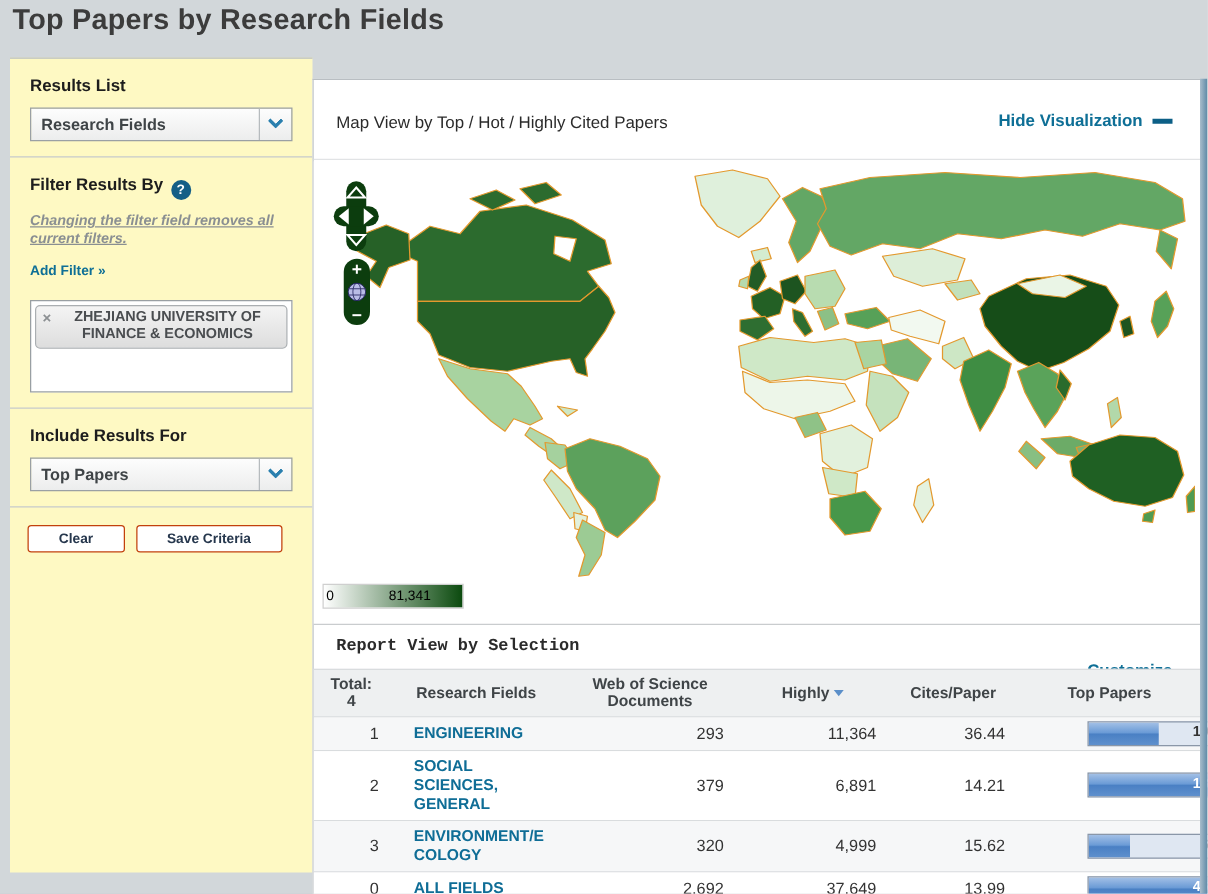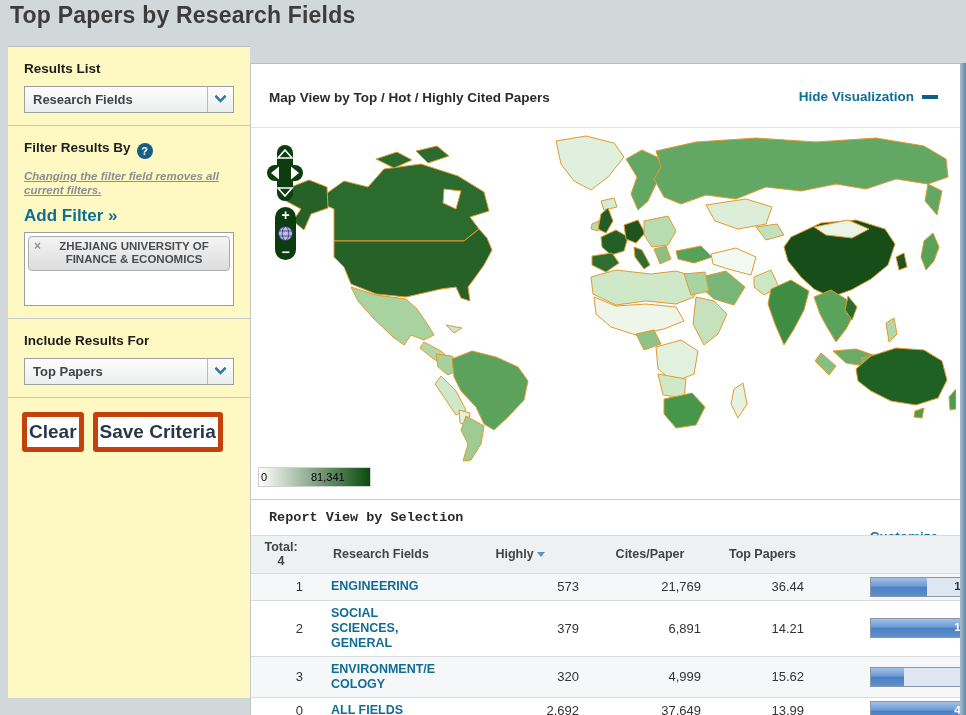--- a/index.html
+++ b/index.html
@@ -14,34 +14,34 @@
   .sidebar { position:absolute; left:8px; top:46px; width:242px; height:652px; background:#fef9c3; border-top:1px solid #b9bec2; }
   .sb-section { padding:14px 18px 12px 16px; border-bottom:1px solid #c6cacc; }
   .sb-label { font-size:13.5px; font-weight:bold; color:#1d1d1d; margin-bottom:10px; }
   .dropdown { position:relative; width:210px; height:27px; background:linear-gradient(#fdfdfd,#eceded); border:1px solid #9aa0a4; display:flex; align-items:center; cursor:pointer; }
   .dropdown .dd-text { flex:1; padding-left:8px; font-size:13px; font-weight:bold; color:#3f4447; white-space:nowrap; overflow:hidden; }
   .dropdown .dd-arrow { width:26px; height:100%; border-left:1px solid #b6bbbe; display:flex; align-items:center; justify-content:center; }
   .chev { width:9px; height:9px; border-right:3px solid #2a7fae; border-bottom:3px solid #2a7fae; transform:rotate(45deg) translate(-2px,-2px); border-radius:1px; }
   .help-badge { display:inline-flex; width:16px; height:16px; border-radius:50%; background:#155f86; color:#fff; font-size:11px; font-weight:bold; align-items:center; justify-content:center; vertical-align:-3px; margin-left:6px; cursor:pointer; }
   .sb-note { font-size:11.5px; font-style:italic; font-weight:bold; color:#8a8f92; line-height:1.25; margin-bottom:8px;text-decoration:underline; }
   .link { color:#0e6f96; font-weight:bold; text-decoration:none; cursor:pointer; }
-  .add-filter { display:inline-block; font-size:17px; margin-bottom:6px; }
+  .add-filter { display:inline-block; font-size:11px; margin-bottom:17px; }
   .filter-box { width:210px; height:74px; background:#fff; border:1px solid #999fa3; padding:3px; }
   .filter-tag { display:flex; align-items:flex-start; gap:4px; background:linear-gradient(#f4f4f4,#dddddd); border:1px solid #aaaeb1; border-radius:4px; padding:3px 6px 4px 5px; cursor:pointer; }
   .tag-x { color:#8c9093; font-weight:bold; font-size:12px; line-height:1.1; cursor:pointer; }
   .tag-text { font-size:11.5px; font-weight:bold; color:#4a4d50; line-height:1.15; text-align:center; flex:1; }
   .btn-row { display:flex; gap:9px; padding:14px 0 0 14px; }
-  .btn { background:#fff; border:5px solid #c2410c; border-radius:3px; padding:4px 2px; font-size:19px; font-weight:bold; color:#26374d; cursor:pointer; font-family:"Liberation Sans",sans-serif; }
+  .btn { background:#fff; border:1px solid #c2410c; border-radius:3px; padding:4px 24px; font-size:11px; font-weight:bold; color:#26374d; cursor:pointer; font-family:"Liberation Sans",sans-serif; }
 
   
   .main { position:absolute; left:250px; top:63px; width:710px; height:652px; background:#fff; border-top:1px solid #b9bec2; border-left:1px solid #c3c7ca; }
   .right-strip { position:absolute; right:0; top:63px; width:6px; height:652px; background:linear-gradient(to right,#a9bdcb,#5d89a6); }
 
   .map-header { position:absolute; left:0; top:0; width:100%; height:64px; border-bottom:1px solid #e1e3e5; }
-  .map-title { position:absolute; left:18px; top:26px; font-size:13.5px; font-weight:bold; color:#2b2b2b; }
+  .map-title { position:absolute; left:18px; top:26px; font-size:13.5px; font-weight:normal; color:#2b2b2b; }
   .hide-link { position:absolute; right:22px; top:25px; font-size:13.5px; display:flex; align-items:center; gap:8px; }
   .minus-ic { display:inline-block; width:16px; height:4px; background:#0c5f86; }
 
   
   .map-area { position:absolute; left:0; top:65px; width:100%; height:370px; background:#fff; }
   .world-map { position:absolute; left:5px; top:0px; }
   .world-map path { stroke:#e3992e; stroke-width:1; stroke-linejoin:round; }
 
   .pan-ctl { position:absolute; left:15px; top:15px; cursor:pointer; }
   .zoom-ctl { position:absolute; left:24px; top:78px; width:21px; height:53px; background:#0c3d0e; border-radius:11px; display:flex; flex-direction:column; align-items:center; justify-content:space-between; padding:2px 0; cursor:pointer; }
@@ -236,32 +236,33 @@
       <a class="customize-link link">Customize</a>
     </div>
 
     <div class="rtable">
       <div class="trow thead">
         <div class="hc">
           <div>Total:</div>
           <div>4</div>
         </div>
         <div class="hc">Research Fields</div>
+        <div class="hc">Web of Science Documents</div>
         <div class="hc cites-head">
           <span>Highly</span><span class="caret-down"></span>
         </div>
         <div class="hc">Cites/Paper</div>
         <div class="hc">Top Papers</div>
       </div>
 
       <div class="trow r-odd">
         <div class="cell c-rank">1</div>
         <div class="cell c-field"><a>ENGINEERING</a></div>
-        <div class="cell c-num">573</div>
-        <div class="cell c-num">21,769</div>
+        <div class="cell c-num">293</div>
+        <div class="cell c-num">11,364</div>
         <div class="cell c-num">36.44</div>
         <div class="cell c-bar">
           <div class="minibar">
             <span class="fill" style="width: 56%;"></span>
             <span class="bval" style="color: rgb(51, 51, 51);">10</span>
           </div>
         </div>
       </div>
 
       <div class="trow r-even">

